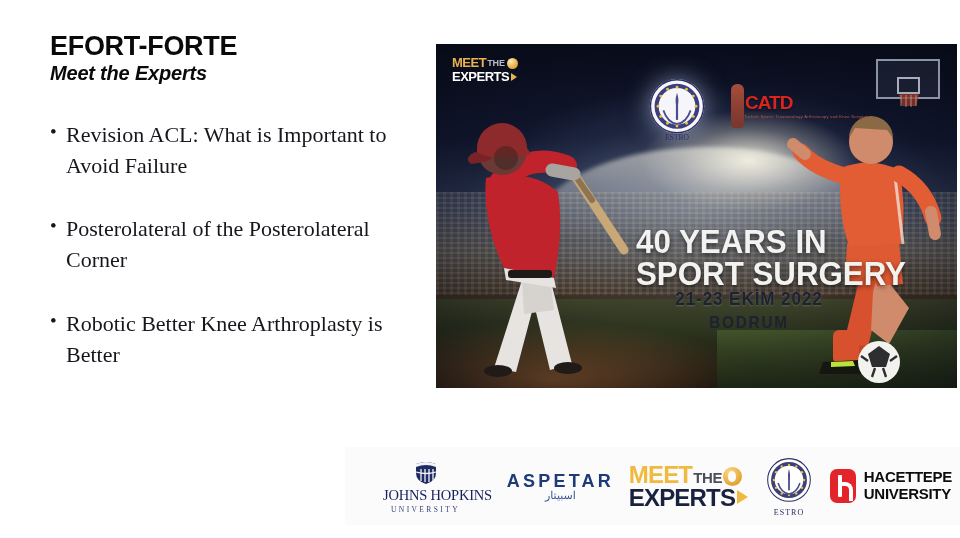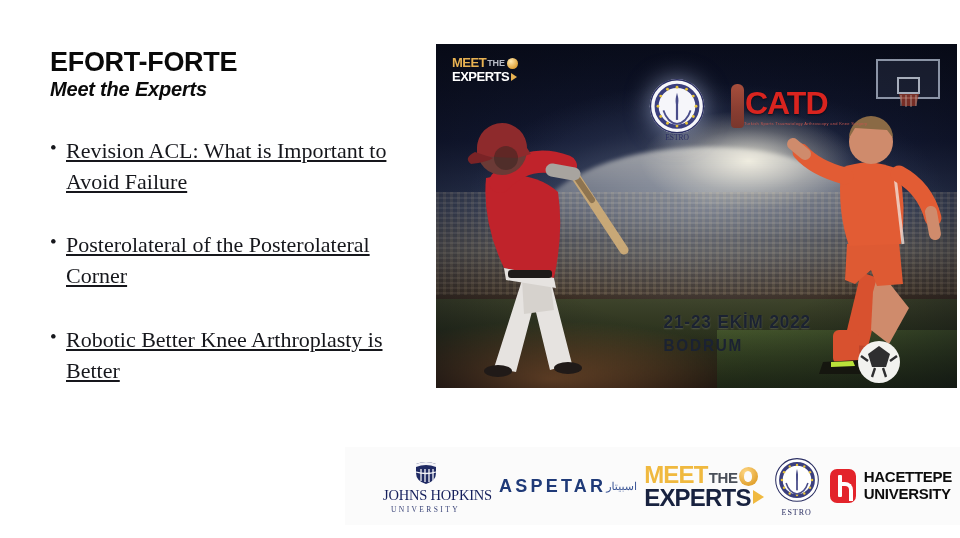--- a/index.html
+++ b/index.html
@@ -6,21 +6,21 @@
   html,body { width:960px; height:538px; overflow:hidden; }
   body {
     background:#ffffff;
     font-family:"Liberation Sans", sans-serif;
     position:relative;
   }
 
   
   .left-col {
     position:absolute;
-    left:50px; top:48px;
+    left:50px; top:32px;
     width:370px;
   }
   .slide-title {
     font-family:"Liberation Sans", sans-serif;
     font-weight:bold;
     font-size:27px;
     letter-spacing:-0.3px;
     color:#0a0a0a;
     line-height:1.1;
   }
@@ -43,21 +43,21 @@
     color:#16171c;
   }
   .bullet-item:last-child { margin-bottom:0; }
   .bullet-dot {
     flex:0 0 auto;
     width:16px;
     font-size:19px;
     line-height:1.42;
     color:#16171c;
   }
-  .bullet-text { flex:1 1 auto;text-decoration:underline; }
+  .bullet-text { flex:1 1 auto; }
 
   
   .poster {
     position:absolute;
     left:436px; top:44px;
     width:521px; height:344px;
     overflow:hidden;
     background:#0b0f1d;
   }
   
@@ -141,21 +141,21 @@
     position:absolute; left:295px; top:40px;
     z-index:6; display:flex; align-items:center;
   }
   .catd-poster .body-fig {
     width:13px; height:44px;
     background:linear-gradient(to bottom,#b8553f,#7d3327);
     border-radius:6px 6px 4px 4px;
     opacity:.9;
   }
   .catd-poster .catd-text {
-    font-weight:bold; font-size:32px; letter-spacing:-1px;
+    font-weight:bold; font-size:19px; letter-spacing:-1px;
     color:#d9241f; line-height:1; margin-left:1px;
     text-shadow:0 1px 2px rgba(0,0,0,.5);
   }
   .catd-poster .catd-sub {
     font-size:4px; color:#c4564f; letter-spacing:.3px; margin-top:2px;
   }
 
   
   .hoop { position:absolute; right:6px; top:10px; width:86px; height:62px; z-index:4; opacity:.9; }
 
@@ -173,22 +173,22 @@
     font-weight:bold;
     font-size:34px;
     line-height:0.95;
     letter-spacing:0px;
     color:#f2f3f0;
     transform:scaleX(0.92);
     transform-origin:left center;
     text-shadow:0 2px 6px rgba(0,0,0,.55);
   }
   .poster-dates {
-    position:absolute; left:218px; top:267px; z-index:7;
-    width:190px;
+    position:absolute; left:218px; top:244px; z-index:7;
+    text-align:center; width:190px;
   }
   .poster-dates .d-line1 {
     font-family:"Liberation Sans", sans-serif;
     font-weight:bold; font-size:19px; letter-spacing:1px;
     color:#1b2232; transform:scaleX(0.9);
     text-shadow:0 1px 2px rgba(255,255,255,.18);
   }
   .poster-dates .d-line2 {
     font-family:"Liberation Sans", sans-serif;
     font-weight:bold; font-size:17px; letter-spacing:2px;
@@ -216,21 +216,21 @@
     font-size:14.5px; color:#16205c; letter-spacing:-0.2px;
     font-variant:small-caps; font-weight:normal; line-height:1;margin-left:24px;
   }
   .jhu .jhu-sub {
     font-family:"Liberation Serif", serif;
     font-size:7.5px; color:#3a4478; letter-spacing:2.4px;
     margin-top:3px; line-height:1;
   }
 
   
-  .aspetar { flex-direction:row; align-items:center; }
+  .aspetar { flex-direction:column; align-items:center; }
   .aspetar .asp-name {
     font-family:"Liberation Sans", sans-serif;
     font-weight:bold; font-size:18px; color:#1f3a78;
     letter-spacing:3.2px; line-height:1;
   }
   .aspetar .asp-ar {
     font-size:11px; color:#3a5596; margin-top:0;
     letter-spacing:1px; direction:rtl; line-height:1;
   }
 
@@ -432,20 +432,24 @@
   </svg>
 
   <div class="catd-poster">
     <div class="body-fig"></div>
     <div>
       <div class="catd-text">CATD</div>
       <div class="catd-sub">Turkish Sports Traumatology Arthroscopy and Knee Surgery</div>
     </div>
   </div>
 
+  <div class="poster-headline">
+    <div class="hl-line">40 YEARS IN</div>
+    <div class="hl-line">SPORT SURGERY</div>
+  </div>
 
   <div class="poster-dates">
     <div class="d-line1">21-23 EKİM 2022</div>
     <div class="d-line2">BODRUM</div>
   </div>
 
 </div>
 
 <div class="sponsor-bar">
 

